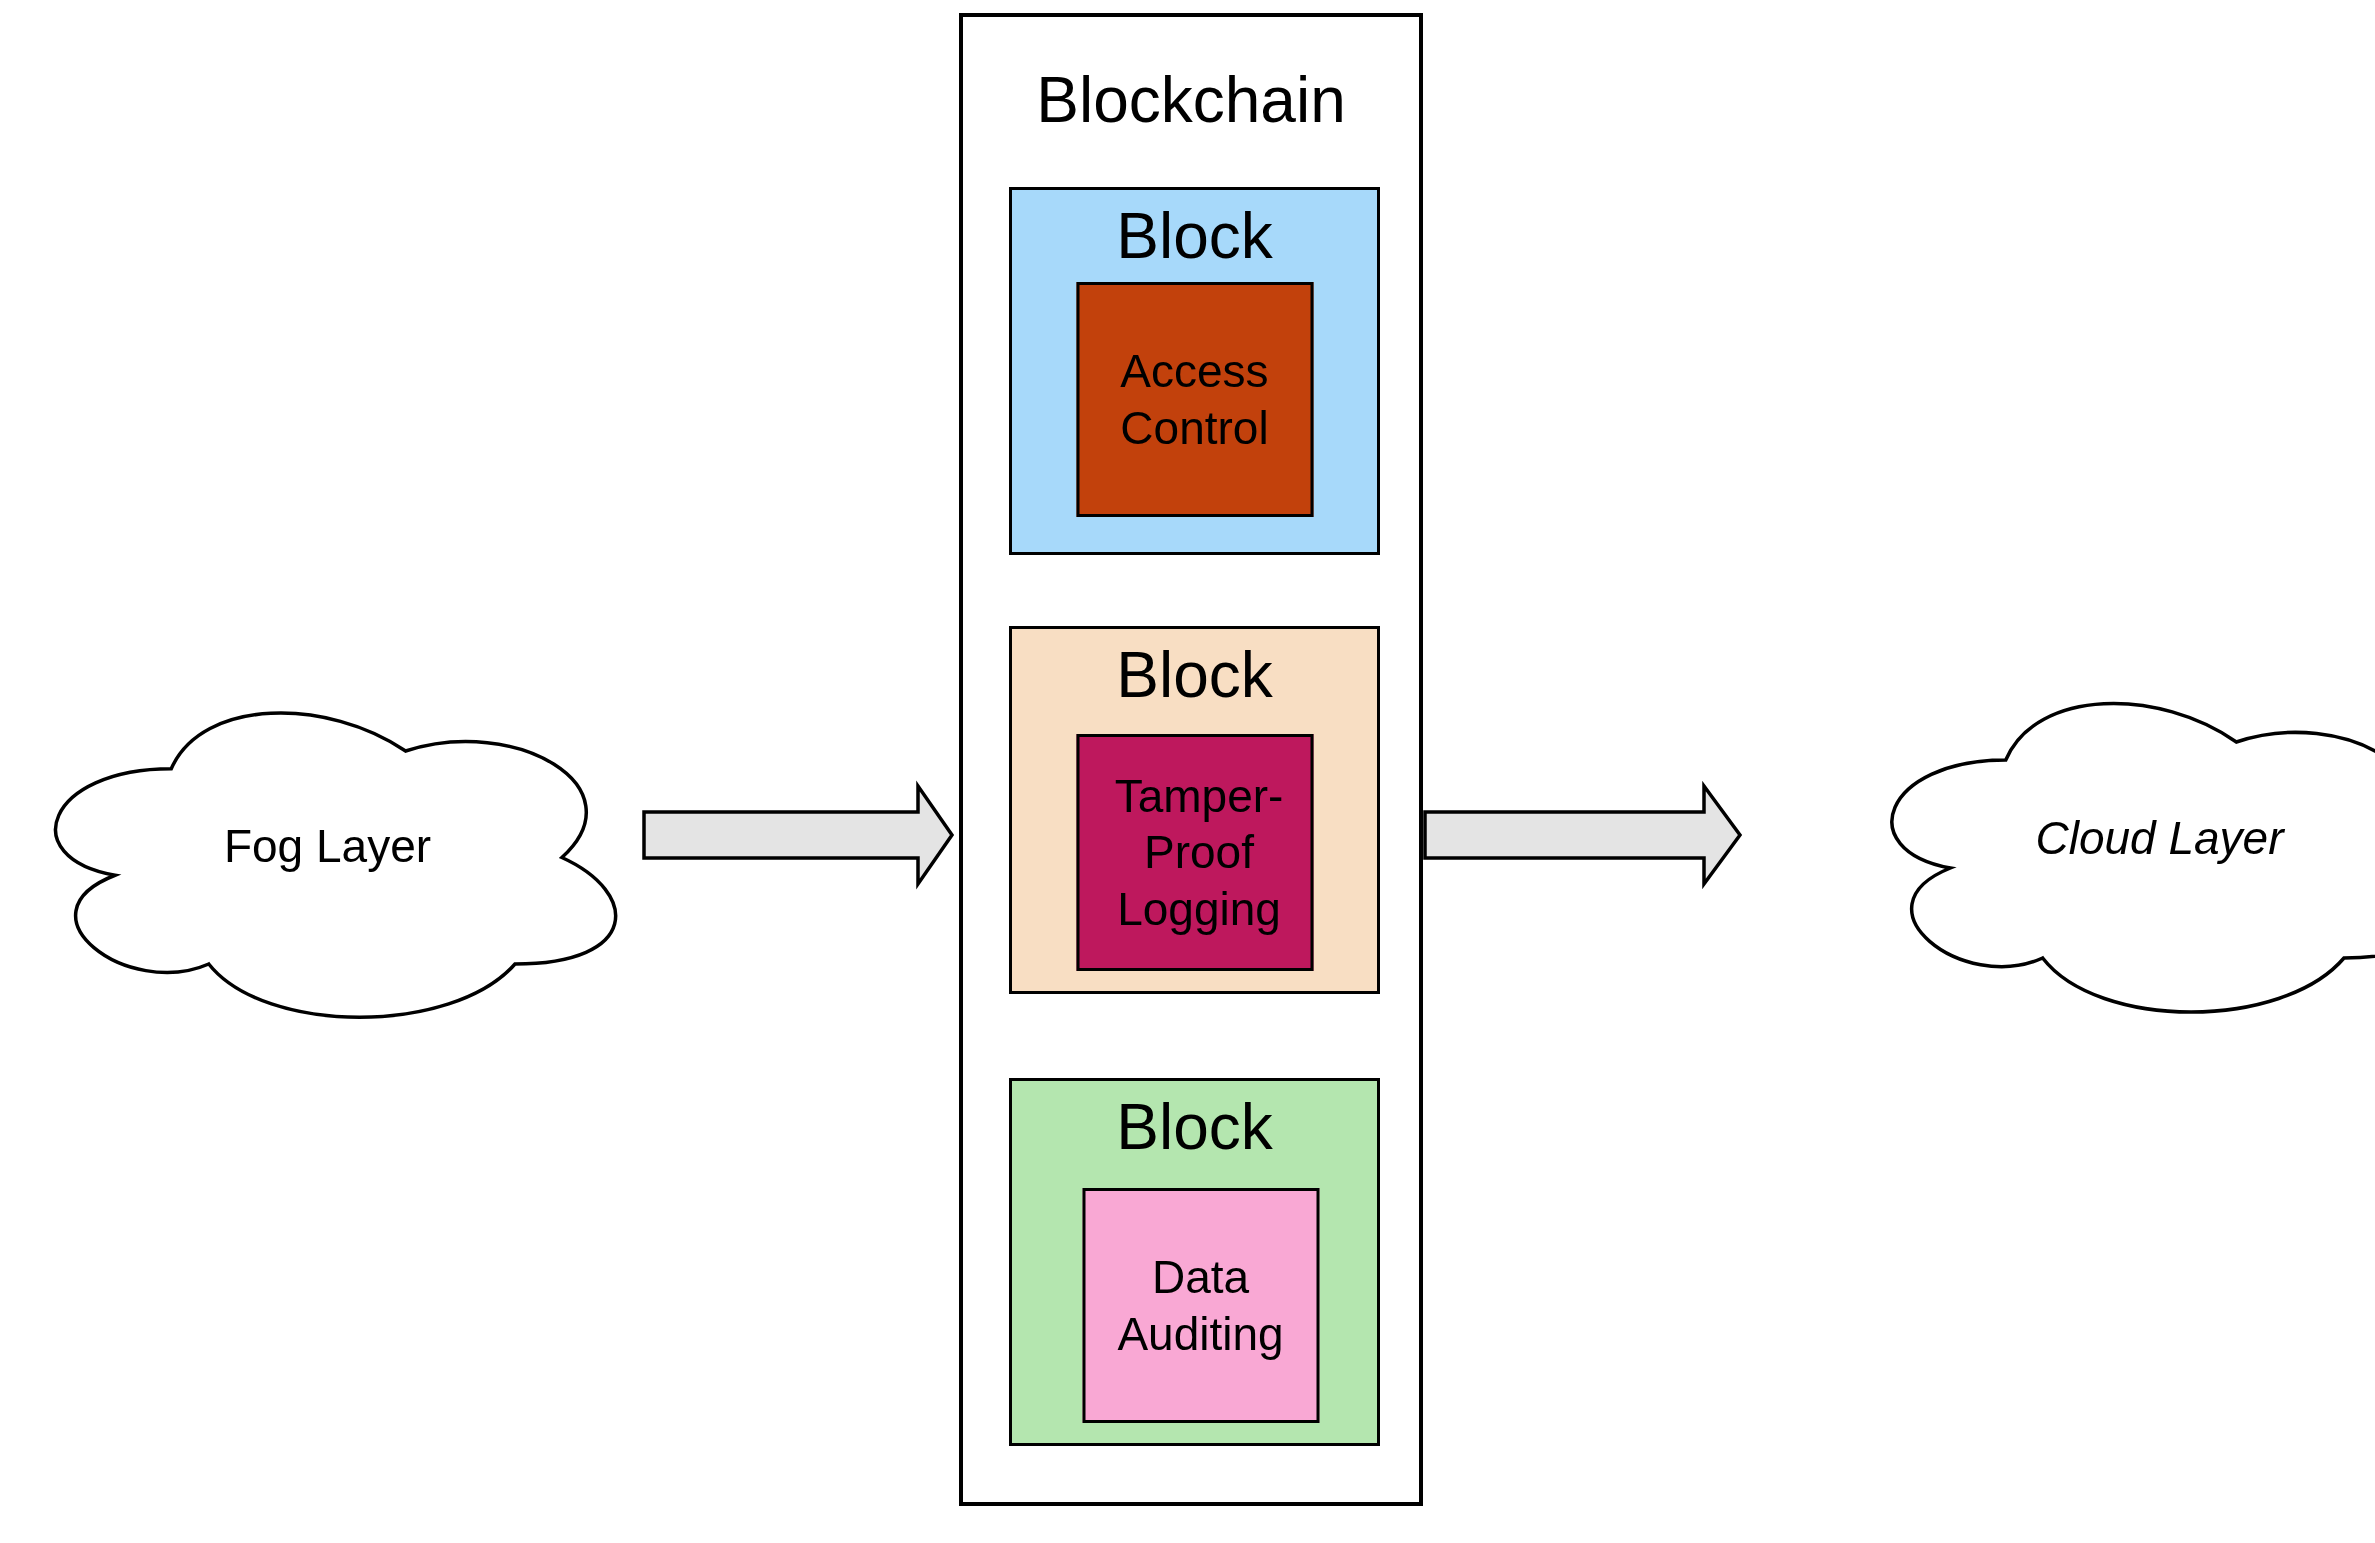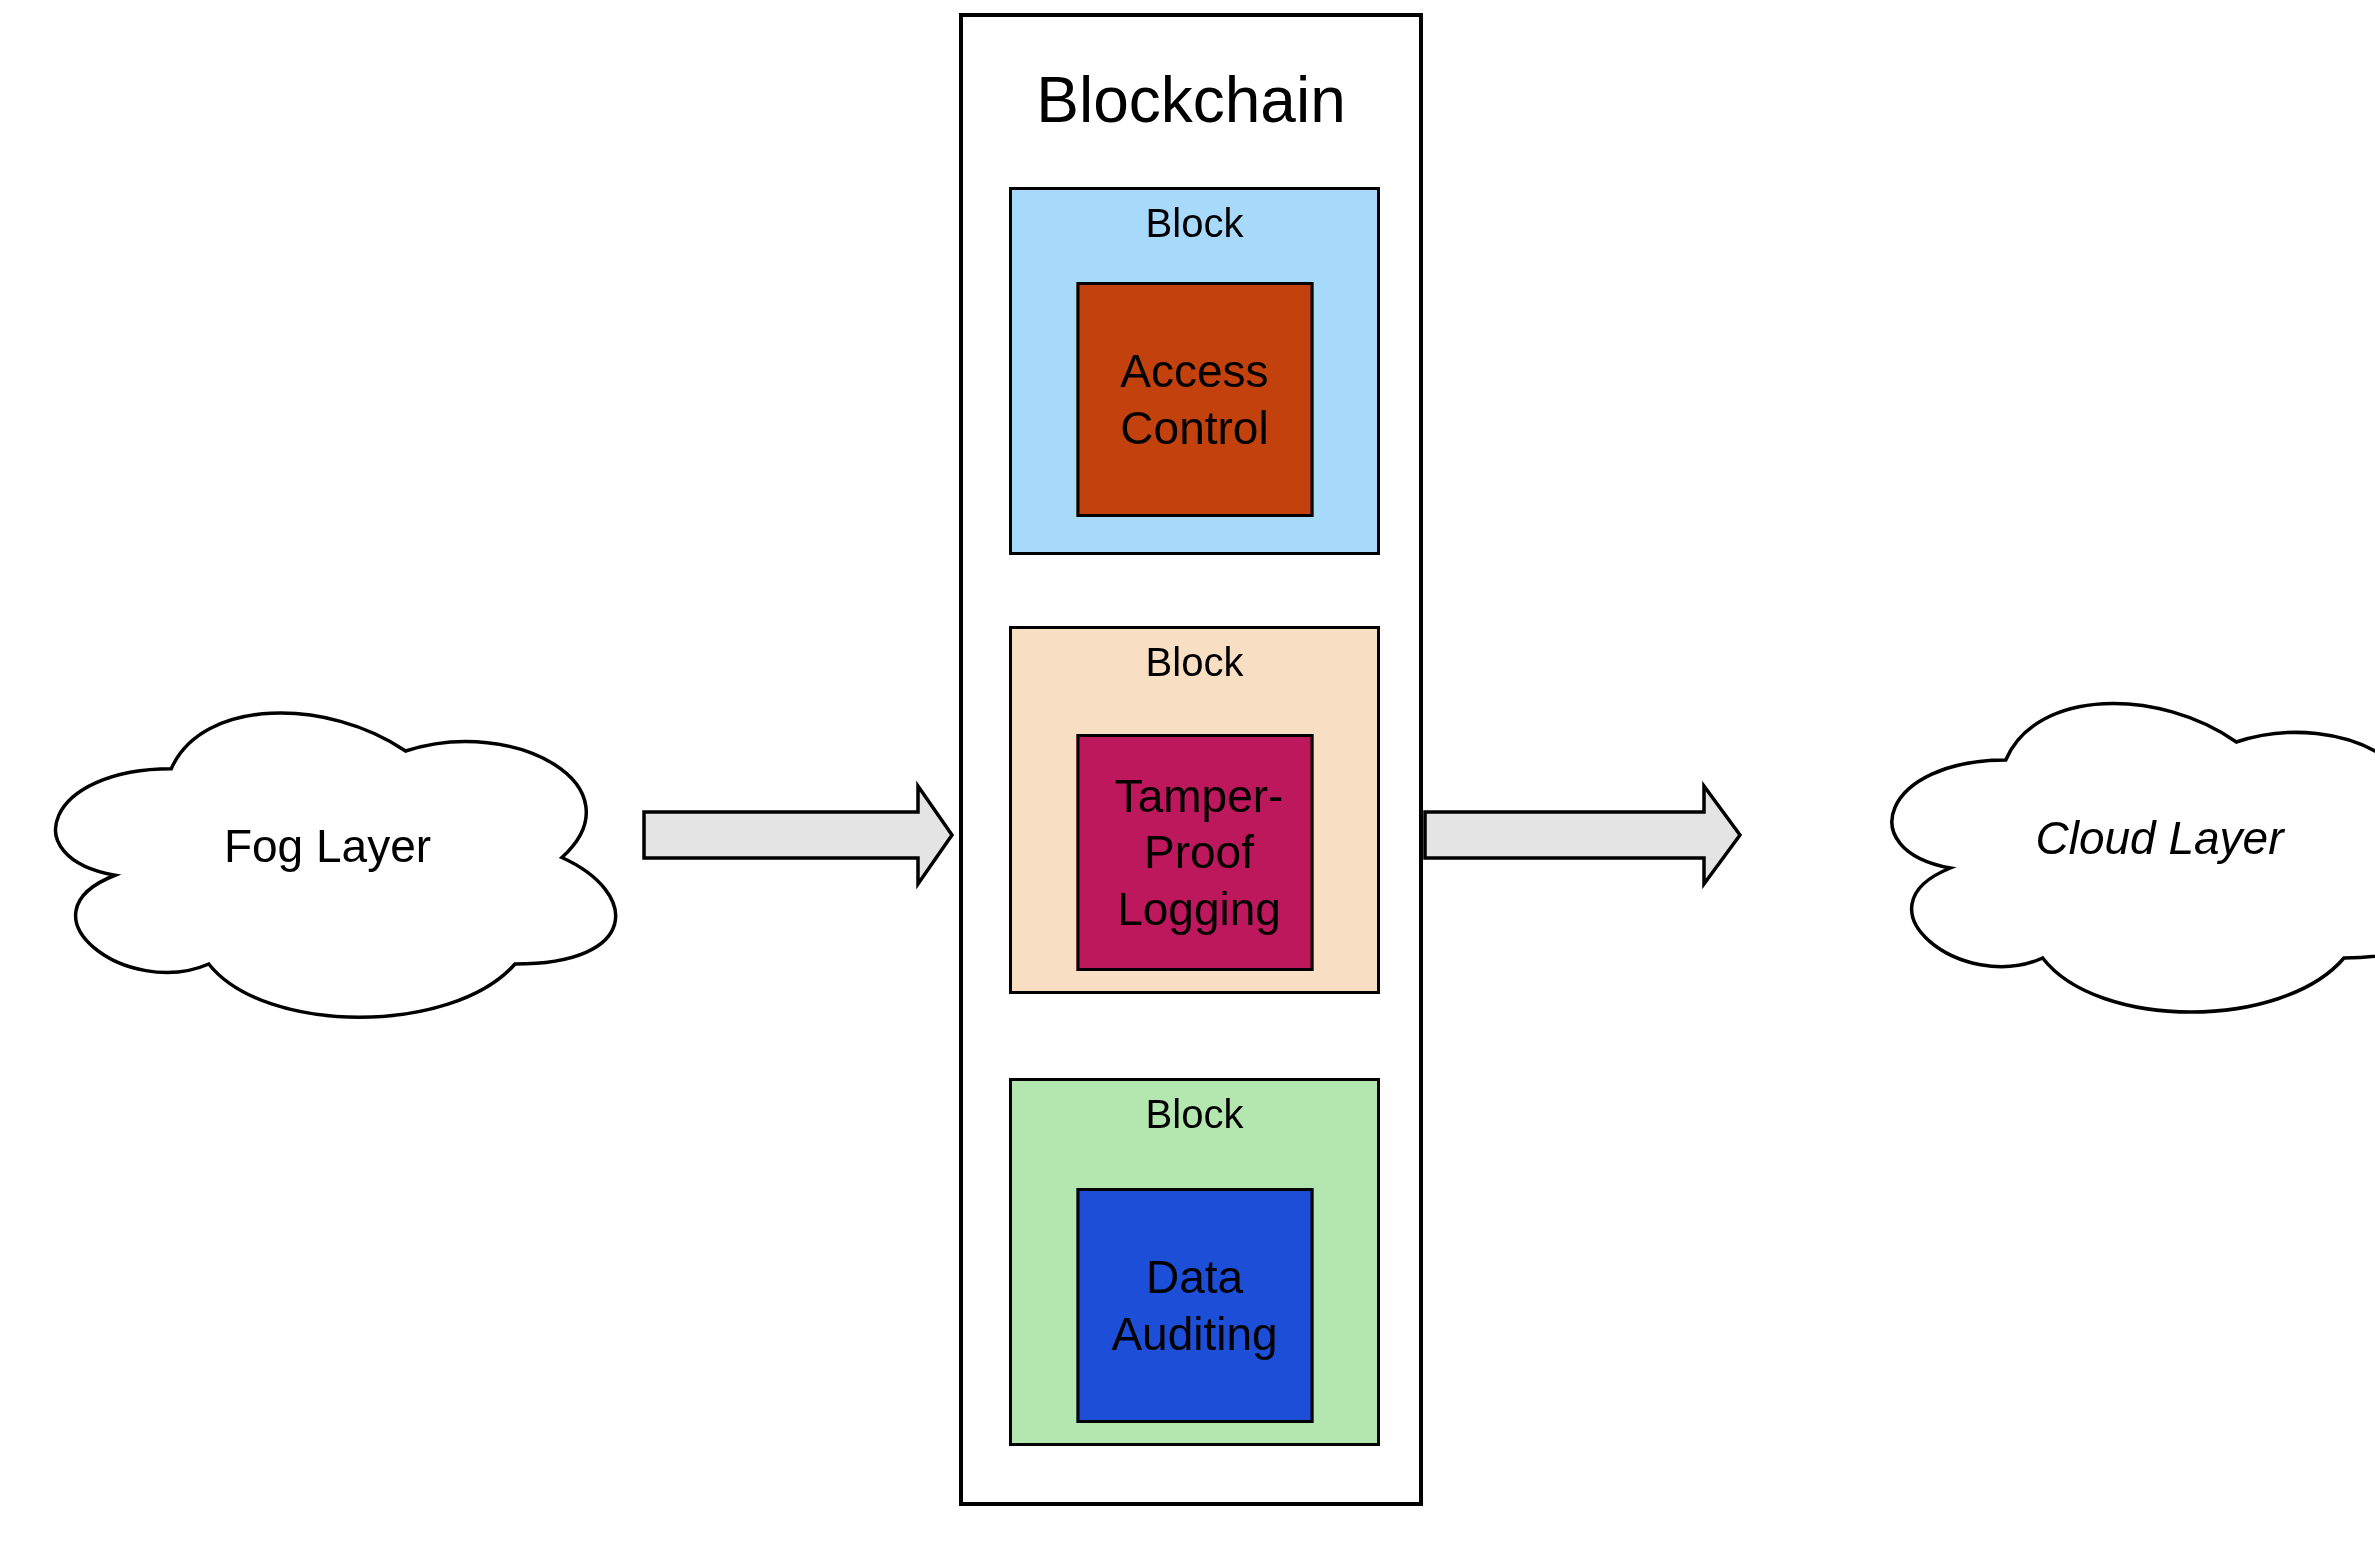--- a/index.html
+++ b/index.html
@@ -60,21 +60,21 @@
     height: 368px;
     border: 3.5px solid #000;
     box-sizing: border-box;
   }
   .block--blue   { top: 170px; }
   .block--orange { top: 609px; }
   .block--green  { top: 1061px; }
   .block-label {
     margin-top: 10px;
     text-align: center;
-    font-size: 40px;
+    font-size: 64px;
     line-height: 1.15;
   }
   .inner-box {
     position: absolute;
     left: 50%;
     transform: translateX(-50%);
     width: 237px;
     border: 3px solid #000;
     box-sizing: border-box;
     display: flex;
@@ -125,21 +125,21 @@
 
     <div class="block block--orange" style="background-color: rgb(248, 222, 195);">
       <div class="block-label">Block</div>
       <div class="inner-box inner-box--2" style="background-color: #be185d; padding-left: 13px;">
         <span>Tamper-Proof Logging</span>
       </div>
     </div>
 
     <div class="block block--green" style="background-color: rgb(180, 230, 175);">
       <div class="block-label">Block</div>
-      <div class="inner-box inner-box--3" style="background-color: #1d4ed8;">
+      <div class="inner-box inner-box--3" style="background-color: #f9a8d4; margin-left: 6px;">
         <span>Data Auditing</span>
       </div>
     </div>
   </div>
 
   <div class="arrow-wrap" style="left:1423px; top:783px; width:320px; height:104px;">
     <svg viewBox="0 0 320 104">
       <polygon stroke="#000000" stroke-width="3.5" stroke-linejoin="miter" points="2,29 281,29 281,3 317,52 281,101 281,75 2,75" fill="#E4E4E4"></polygon>
     </svg>
   </div>

